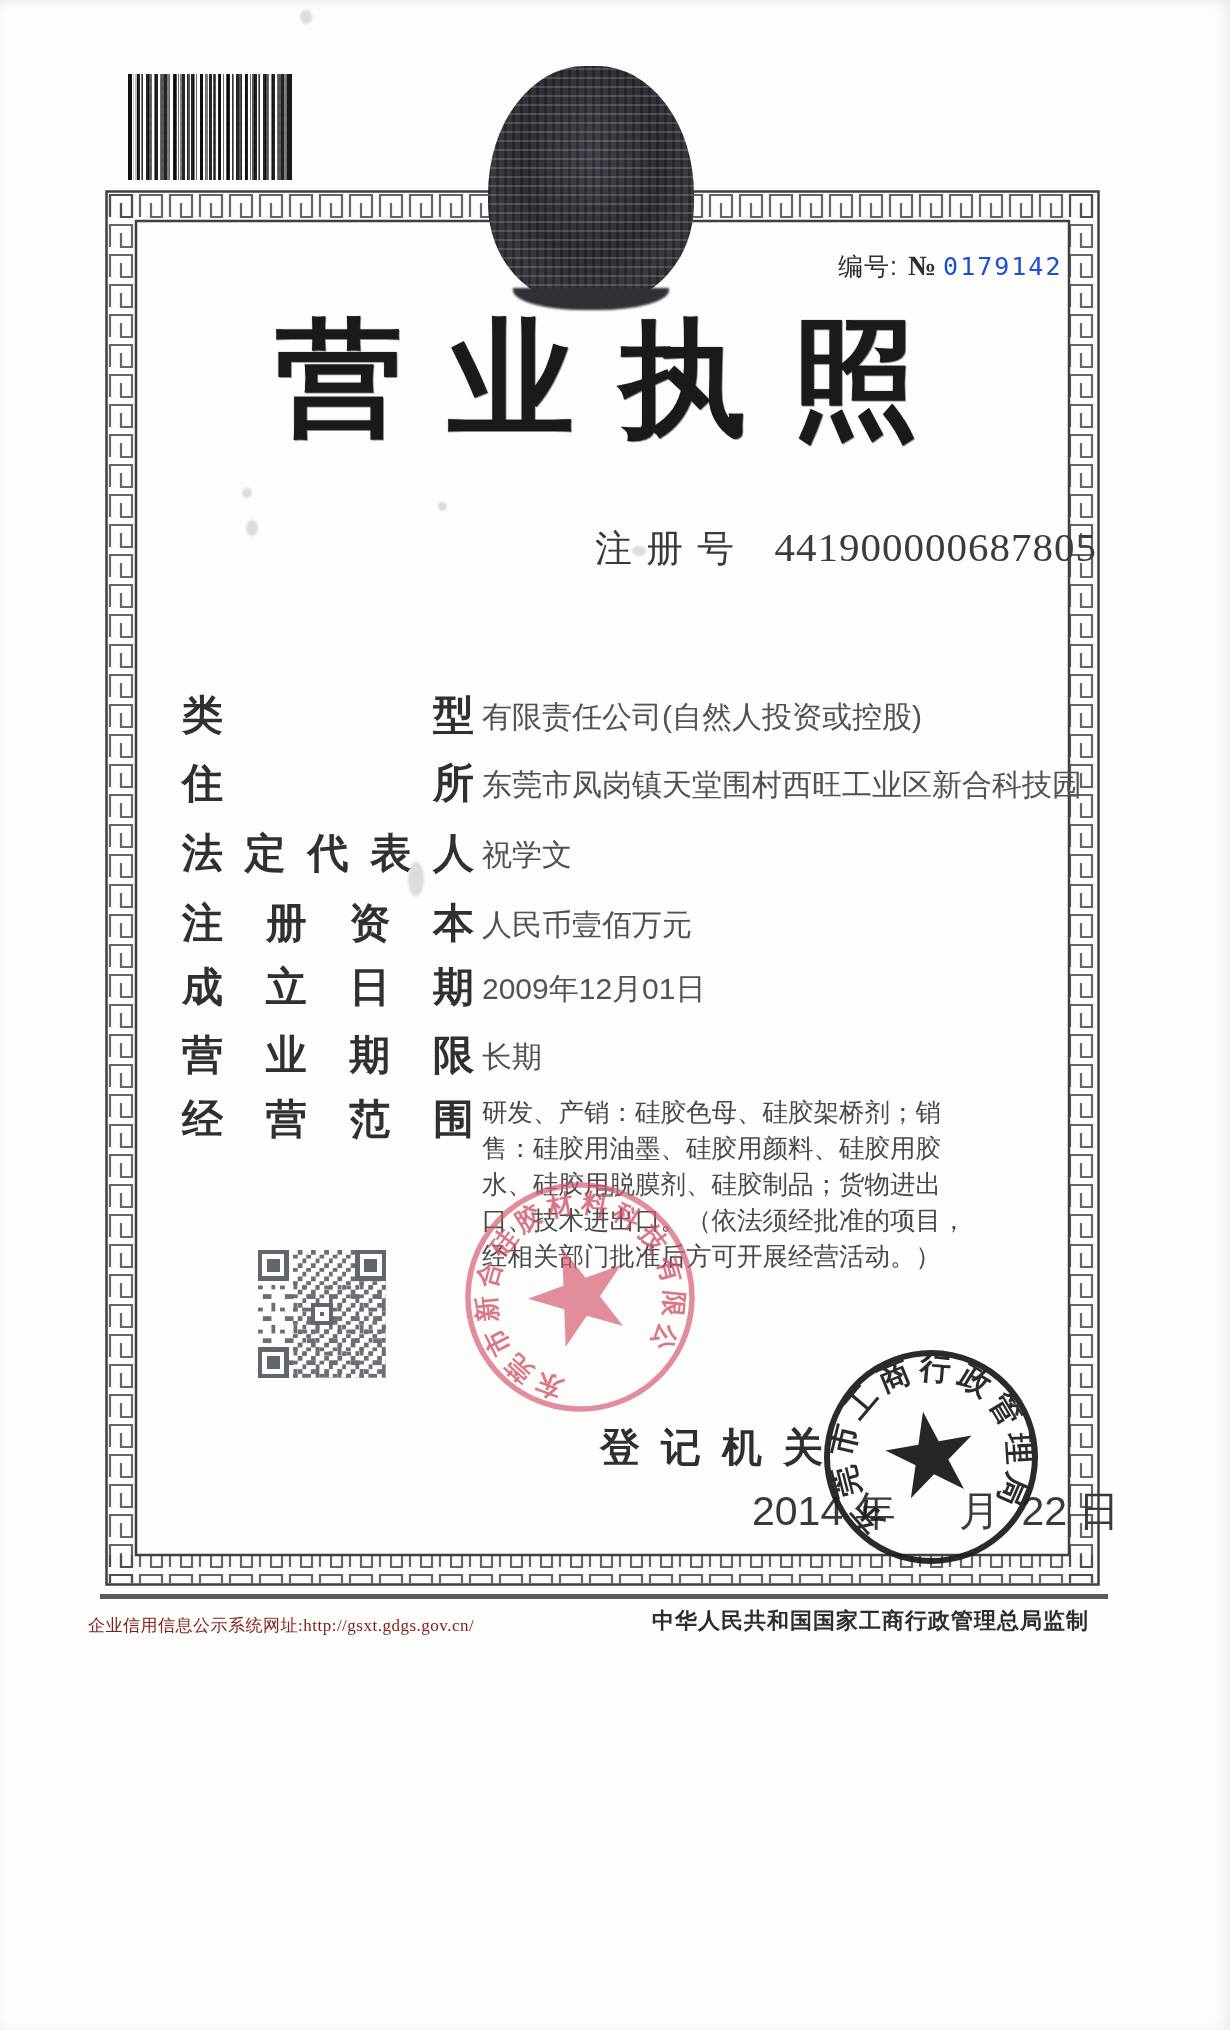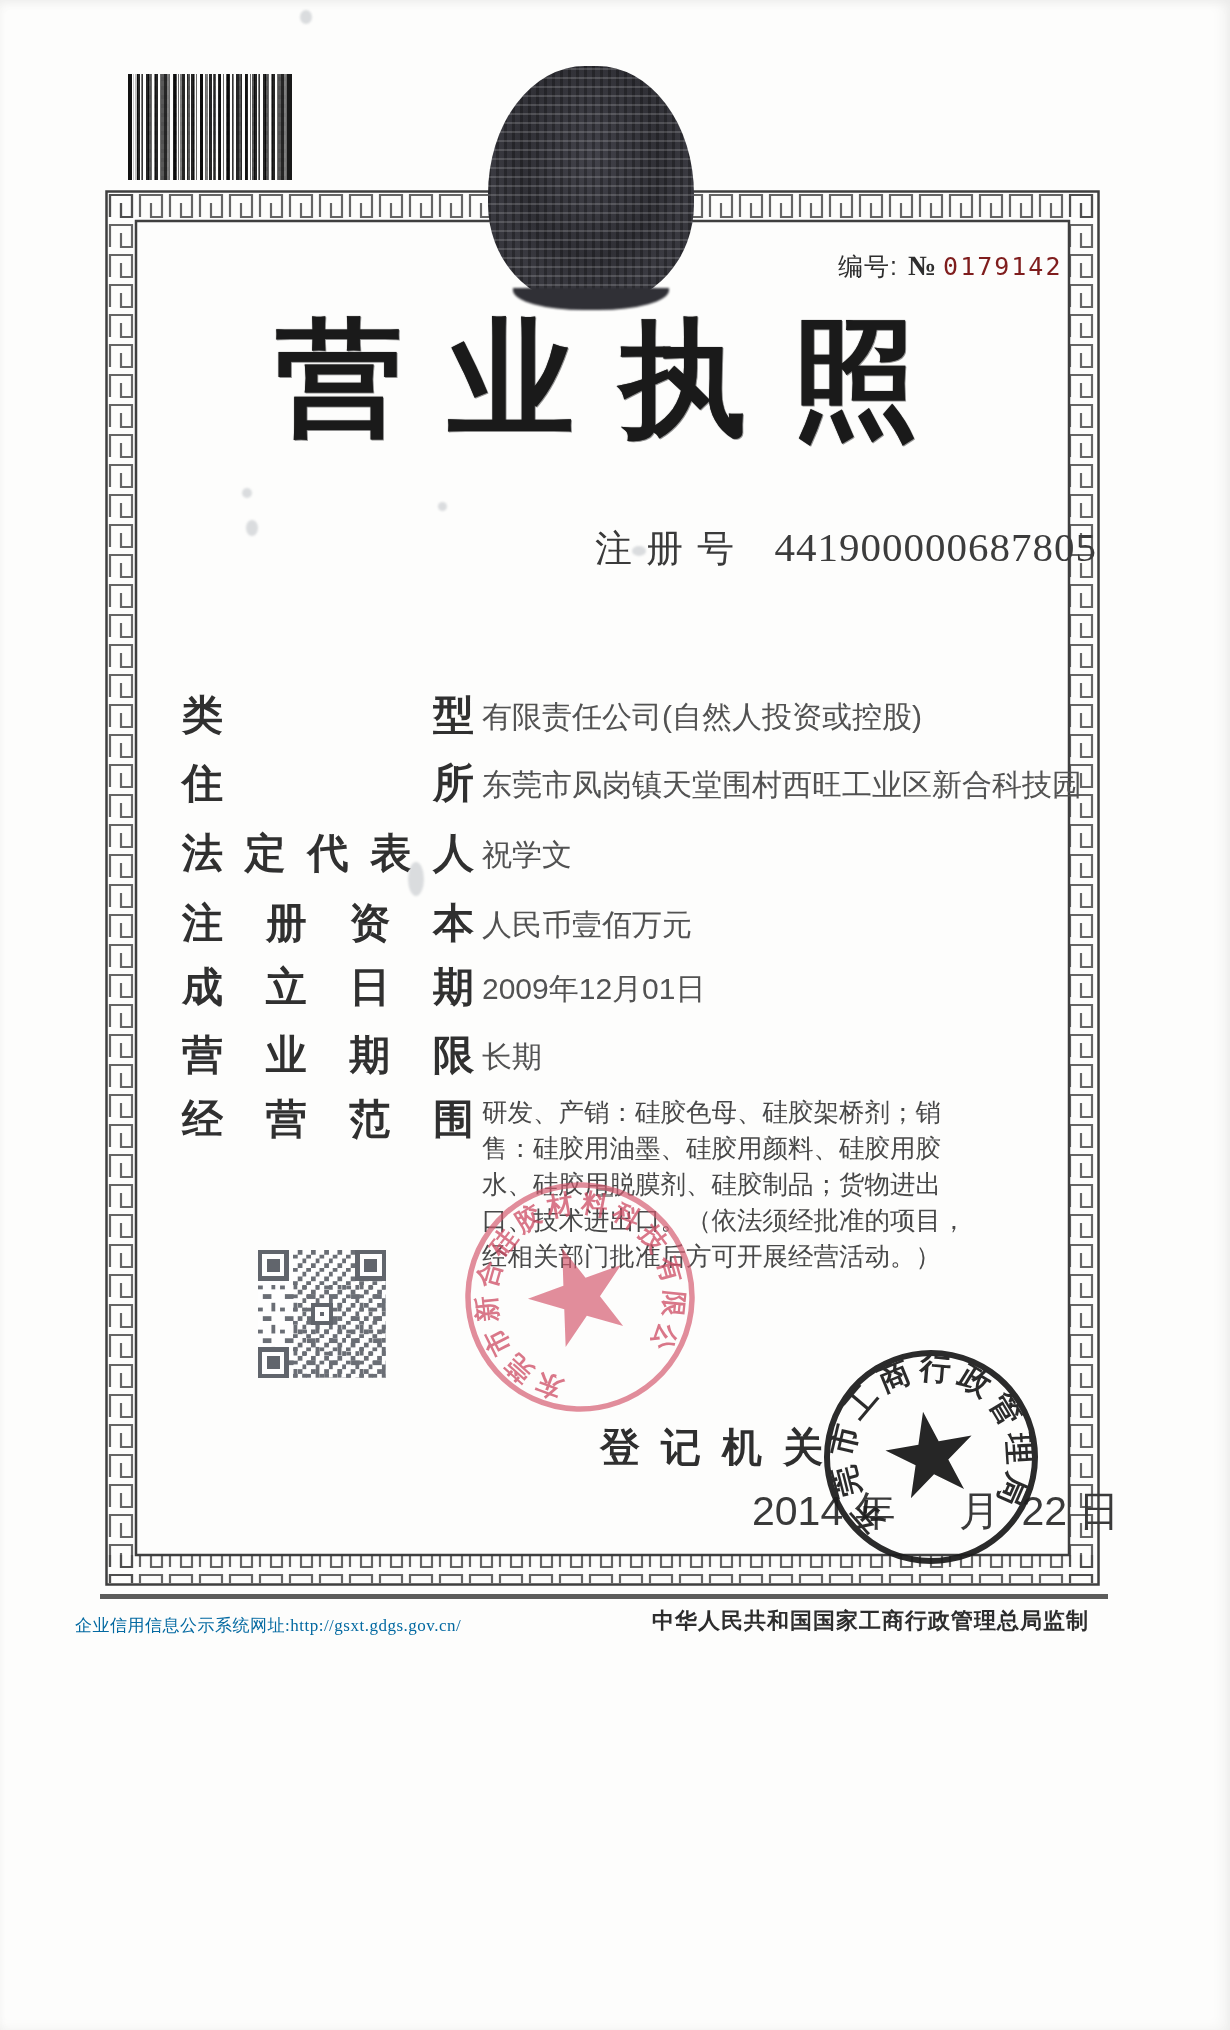--- a/index.html
+++ b/index.html
@@ -38,21 +38,21 @@
     background:#303036;border-radius:0 0 45% 45%/0 0 90% 90%;
     filter:blur(.8px);
   }
 
   
   .frame{left:105px;top:190px;z-index:1;}
 
   
   .serial{left:838px;top:250px;z-index:2;font-size:25px;color:#2e2e2e;letter-spacing:1px;white-space:nowrap;}
   .serial .no-sym{font-family:"Liberation Serif",serif;font-weight:bold;font-size:28px;margin:0 6px 0 10px;}
-  .serial .no-val{font-family:"DejaVu Sans Mono",monospace;font-size:25px;letter-spacing:2px;color:#7f1d1d;}
+  .serial .no-val{font-family:"DejaVu Sans Mono",monospace;font-size:25px;letter-spacing:2px;color:#1d4ed8;}
 
   
   .title{
     left:276px;top:300px;z-index:2;
     font-size:126px;line-height:1.25;font-weight:800;color:#1f1f1f;
     letter-spacing:46px;white-space:nowrap;
     text-shadow:0 0 1px #333,1px 1px 0 rgba(60,60,60,.5);
     filter:blur(.3px) contrast(1.05);
   }
 
@@ -85,21 +85,21 @@
   .qr{left:258px;top:1250px;z-index:3;opacity:.82;filter:blur(.3px);}
 
   
   .reg-auth{left:600px;top:1420px;z-index:2;font-size:40px;font-weight:600;color:#2f2f2f;letter-spacing:21px;white-space:nowrap;filter:blur(.2px);}
   .dateline{left:752px;top:1484px;z-index:2;font-size:41px;color:#3a3a3a;white-space:nowrap;font-weight:500;}
   .dateline span{display:inline-block;}
   .d-month{margin-left:52px;}
   .d-day{margin-left:10px;}
 
   
-  .footer-left{left:75px;top:1614px;font-size:17px;color:#0369a1;font-family:"Liberation Serif",serif;letter-spacing:.5px;z-index:2;}
+  .footer-left{left:88px;top:1614px;font-size:17px;color:#7f1d1d;font-family:"Liberation Serif",serif;letter-spacing:.5px;z-index:2;}
   .footer-right{left:652px;top:1606px;font-size:22px;color:#2d2d2d;font-weight:600;letter-spacing:1px;z-index:2;filter:blur(.2px);}
 
   
   .bottom-smear{left:100px;top:1594px;width:1008px;height:5px;background:#343434;opacity:.8;filter:blur(.6px);z-index:2;}
   .smudge-lines{left:598px;top:1188px;z-index:2;}
   .smudge-lines i{display:block;width:15px;height:3px;background:#6a6a6a;margin-bottom:3px;opacity:.7;}
   .speck{background:#9aa0a8;border-radius:50%;opacity:.35;filter:blur(1px);z-index:2;}
 </style>
 </head>
 <body>

